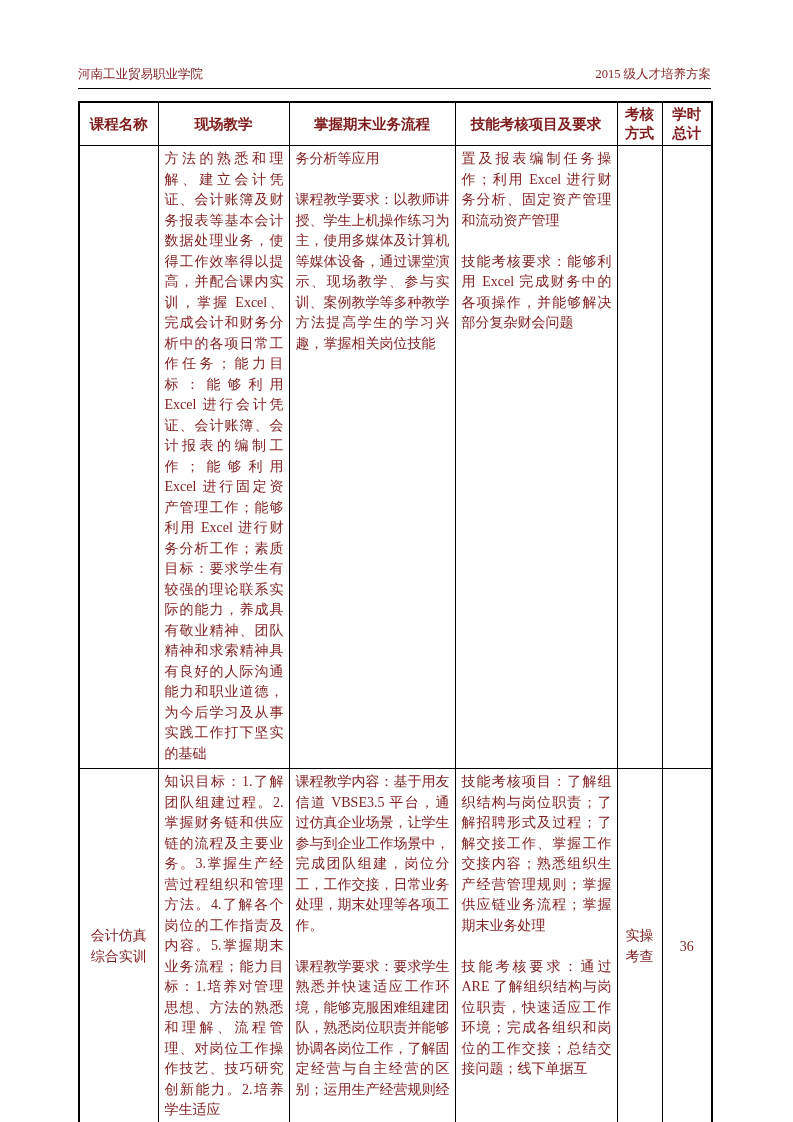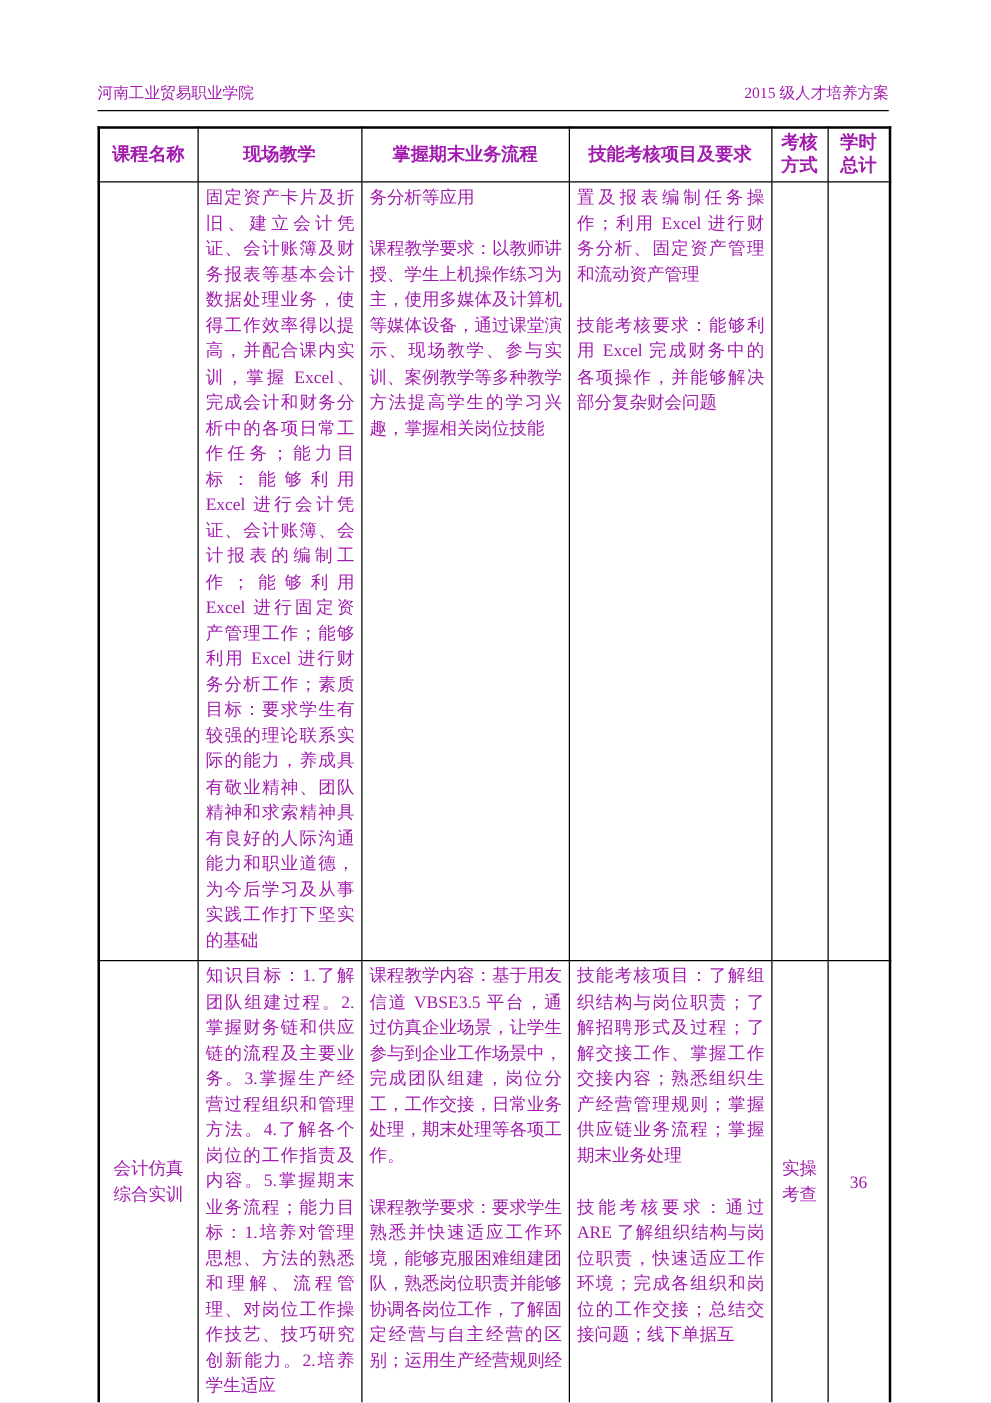--- a/index.html
+++ b/index.html
@@ -2,21 +2,21 @@
 <html><head>
 <meta charset="utf-8">
 <style>
   * { margin: 0; padding: 0; box-sizing: border-box; }
   html, body { background: #e8e8e8; }
   .page {
     width: 793px;
     height: 1122px;
     margin: 0 auto;
     background: #ffffff;
-    color: #a21caf;
+    color: #7f1d1d;
     font-family: "Liberation Serif", "DejaVu Serif", serif;
     padding: 66px 82px 0 78px;
     overflow: hidden;
     position: relative;
   }
   .doc-header {
     display: flex;
     justify-content: space-between;
     align-items: flex-end;
     font-size: 12.5px;
@@ -88,21 +88,21 @@
         <th>技能考核项目及要求</th>
         <th>考核
 方式</th>
         <th>学时
 总计</th>
       </tr>
     </thead>
     <tbody>
       <tr class="row-1">
         <td class="center-cell"></td>
-        <td class="text-cell">固定资产卡片及折旧、建立会计凭证、会计账簿及财务报表等基本会计数据处理业务，使得工作效率得以提高，并配合课内实训，掌握 Excel、完成会计和财务分析中的各项日常工作任务；能力目标：能够利用 Excel 进行会计凭证、会计账簿、会计报表的编制工作；能够利用 Excel 进行固定资产管理工作；能够利用 Excel 进行财务分析工作；素质目标：要求学生有较强的理论联系实际的能力，养成具有敬业精神、团队精神和求索精神具有良好的人际沟通能力和职业道德，为今后学习及从事实践工作打下坚实的基础</td>
+        <td class="text-cell">方法的熟悉和理解、建立会计凭证、会计账簿及财务报表等基本会计数据处理业务，使得工作效率得以提高，并配合课内实训，掌握 Excel、完成会计和财务分析中的各项日常工作任务；能力目标：能够利用 Excel 进行会计凭证、会计账簿、会计报表的编制工作；能够利用 Excel 进行固定资产管理工作；能够利用 Excel 进行财务分析工作；素质目标：要求学生有较强的理论联系实际的能力，养成具有敬业精神、团队精神和求索精神具有良好的人际沟通能力和职业道德，为今后学习及从事实践工作打下坚实的基础</td>
         <td class="text-cell">务分析等应用
 
 课程教学要求：以教师讲授、学生上机操作练习为主，使用多媒体及计算机等媒体设备，通过课堂演示、现场教学、参与实训、案例教学等多种教学方法提高学生的学习兴趣，掌握相关岗位技能</td>
         <td class="text-cell">置及报表编制任务操作；利用 Excel 进行财务分析、固定资产管理和流动资产管理
 
 技能考核要求：能够利用 Excel 完成财务中的各项操作，并能够解决部分复杂财会问题</td>
         <td class="center-cell"></td>
         <td class="center-cell"></td>
       </tr>
       <tr class="row-2">

